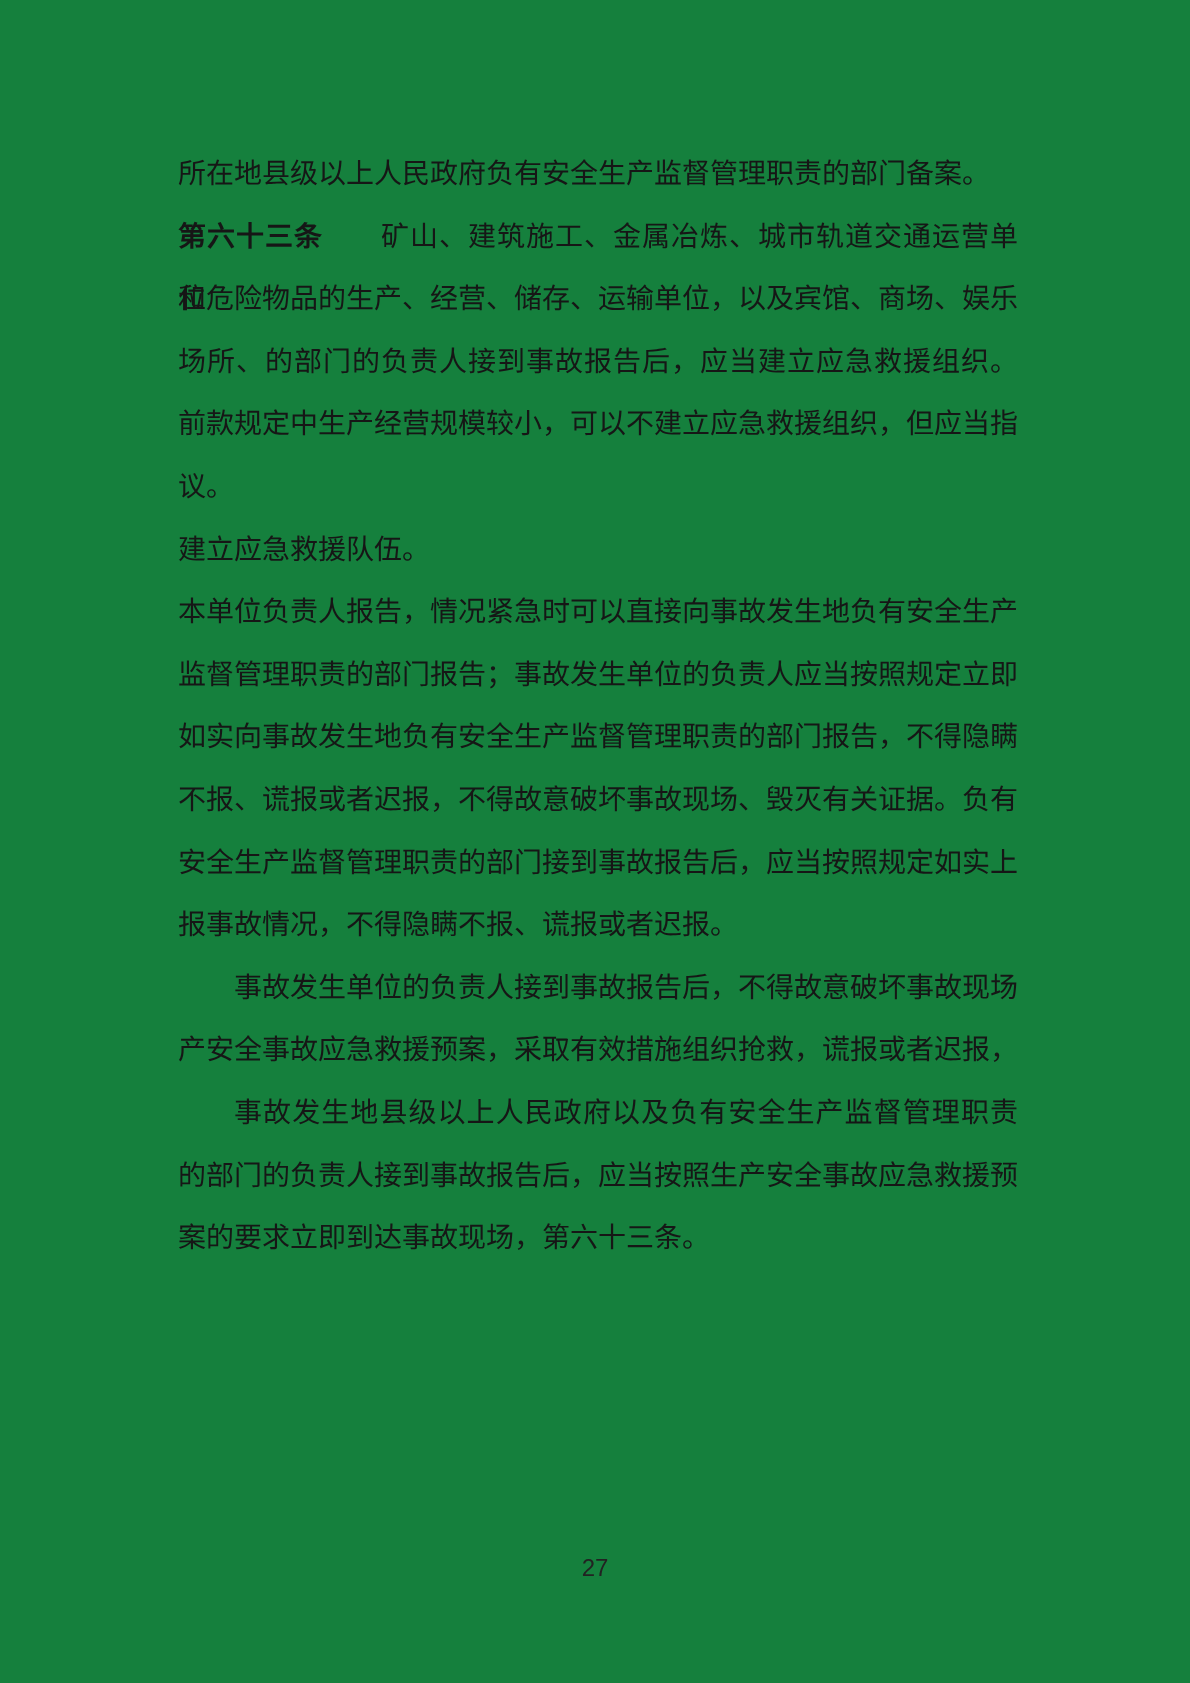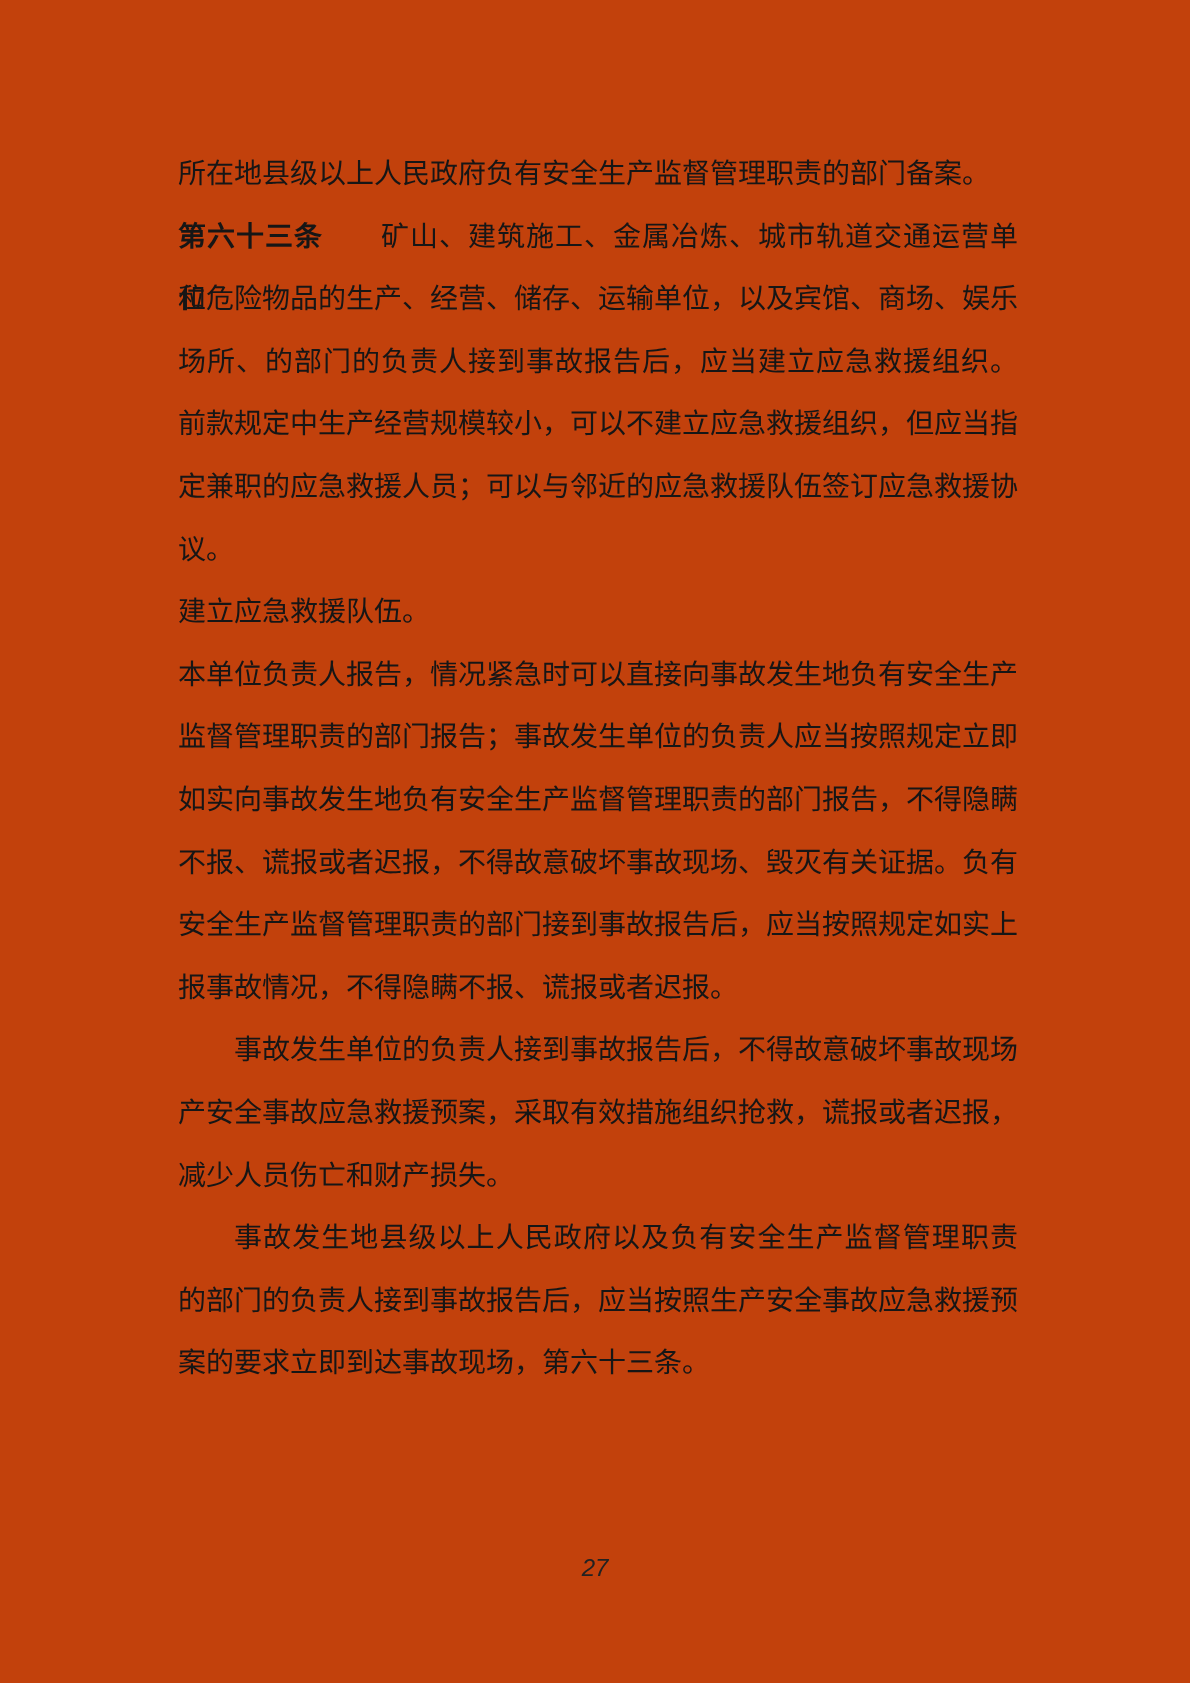--- a/index.html
+++ b/index.html
@@ -11,21 +11,21 @@
     height: 1683px;
     background: #ffffff;
     position: relative;
     font-family: "Liberation Serif", "DejaVu Serif", serif;
     color: #161616;
     overflow: hidden;
   }
   .page {
     position: absolute;
     inset: 0;
-    background: #c2410c;
+    background: #15803d;
   }
   .doc {
     position: absolute;
     left: 178px;
     top: 143px;
     width: 840px;
   }
   .line {
     height: 62.6px;
     line-height: 62.6px;
@@ -55,41 +55,39 @@
   .pageno {
     position: absolute;
     top: 1553px;
     left: 0;
     width: 1190px;
     text-align: center;
     font-family: "Liberation Sans", "DejaVu Sans", sans-serif;
     font-size: 24px;
     line-height: 30px;
     color: #222222;
-    font-style: italic;
   }
 </style>
 </head>
 <body>
 
 <div class="page">
 
   <div class="doc">
 
     <div class="line l"><span>所在地县级以上人民政府负有安全生产监督管理职责的部门备案。</span></div>
 
     <div class="line j"><span class="b">第六十三条</span><span>　　矿山、建筑施工、金属冶炼、城市轨道交通运营单位</span></div>
 
     <div class="line j"><span>和危险物品的生产、经营、储存、运输单位，以及宾馆、商场、娱乐</span></div>
 
     <div class="line j"><span>场所、的部门的负责人接到事故报告后，应当建立应急救援组织。</span></div>
 
     <div class="line j"><span>前款规定中生产经营规模较小，可以不建立应急救援组织，但应当指</span></div>
 
-    <div class="line j"><span>定兼职的应急救援人员；可以与邻近的应急救援队伍签订应急救援协</span></div>
 
     <div class="line l"><span>议。</span></div>
 
 
     <div class="line l"><span>建立应急救援队伍。</span></div>
 
 
     <div class="line j"><span>本单位负责人报告，情况紧急时可以直接向事故发生地负有安全生产</span></div>
 
     <div class="line j"><span>监督管理职责的部门报告；事故发生单位的负责人应当按照规定立即</span></div>
@@ -99,21 +97,20 @@
     <div class="line j"><span>不报、谎报或者迟报，不得故意破坏事故现场、毁灭有关证据。负有</span></div>
 
     <div class="line j"><span>安全生产监督管理职责的部门接到事故报告后，应当按照规定如实上</span></div>
 
     <div class="line l"><span>报事故情况，不得隐瞒不报、谎报或者迟报。</span></div>
 
     <div class="line j ind"><span>事故发生单位的负责人接到事故报告后，不得故意破坏事故现场</span></div>
 
     <div class="line j"><span>产安全事故应急救援预案，采取有效措施组织抢救，谎报或者迟报，</span></div>
 
-    <div class="line l"><span>减少人员伤亡和财产损失。</span></div>
 
     <div class="line j ind"><span>事故发生地县级以上人民政府以及负有安全生产监督管理职责</span></div>
 
     <div class="line j"><span>的部门的负责人接到事故报告后，应当按照生产安全事故应急救援预</span></div>
 
     <div class="line l"><span>案的要求立即到达事故现场，第六十三条。</span></div>
 
   </div>
 
   <div class="pageno">27</div>

